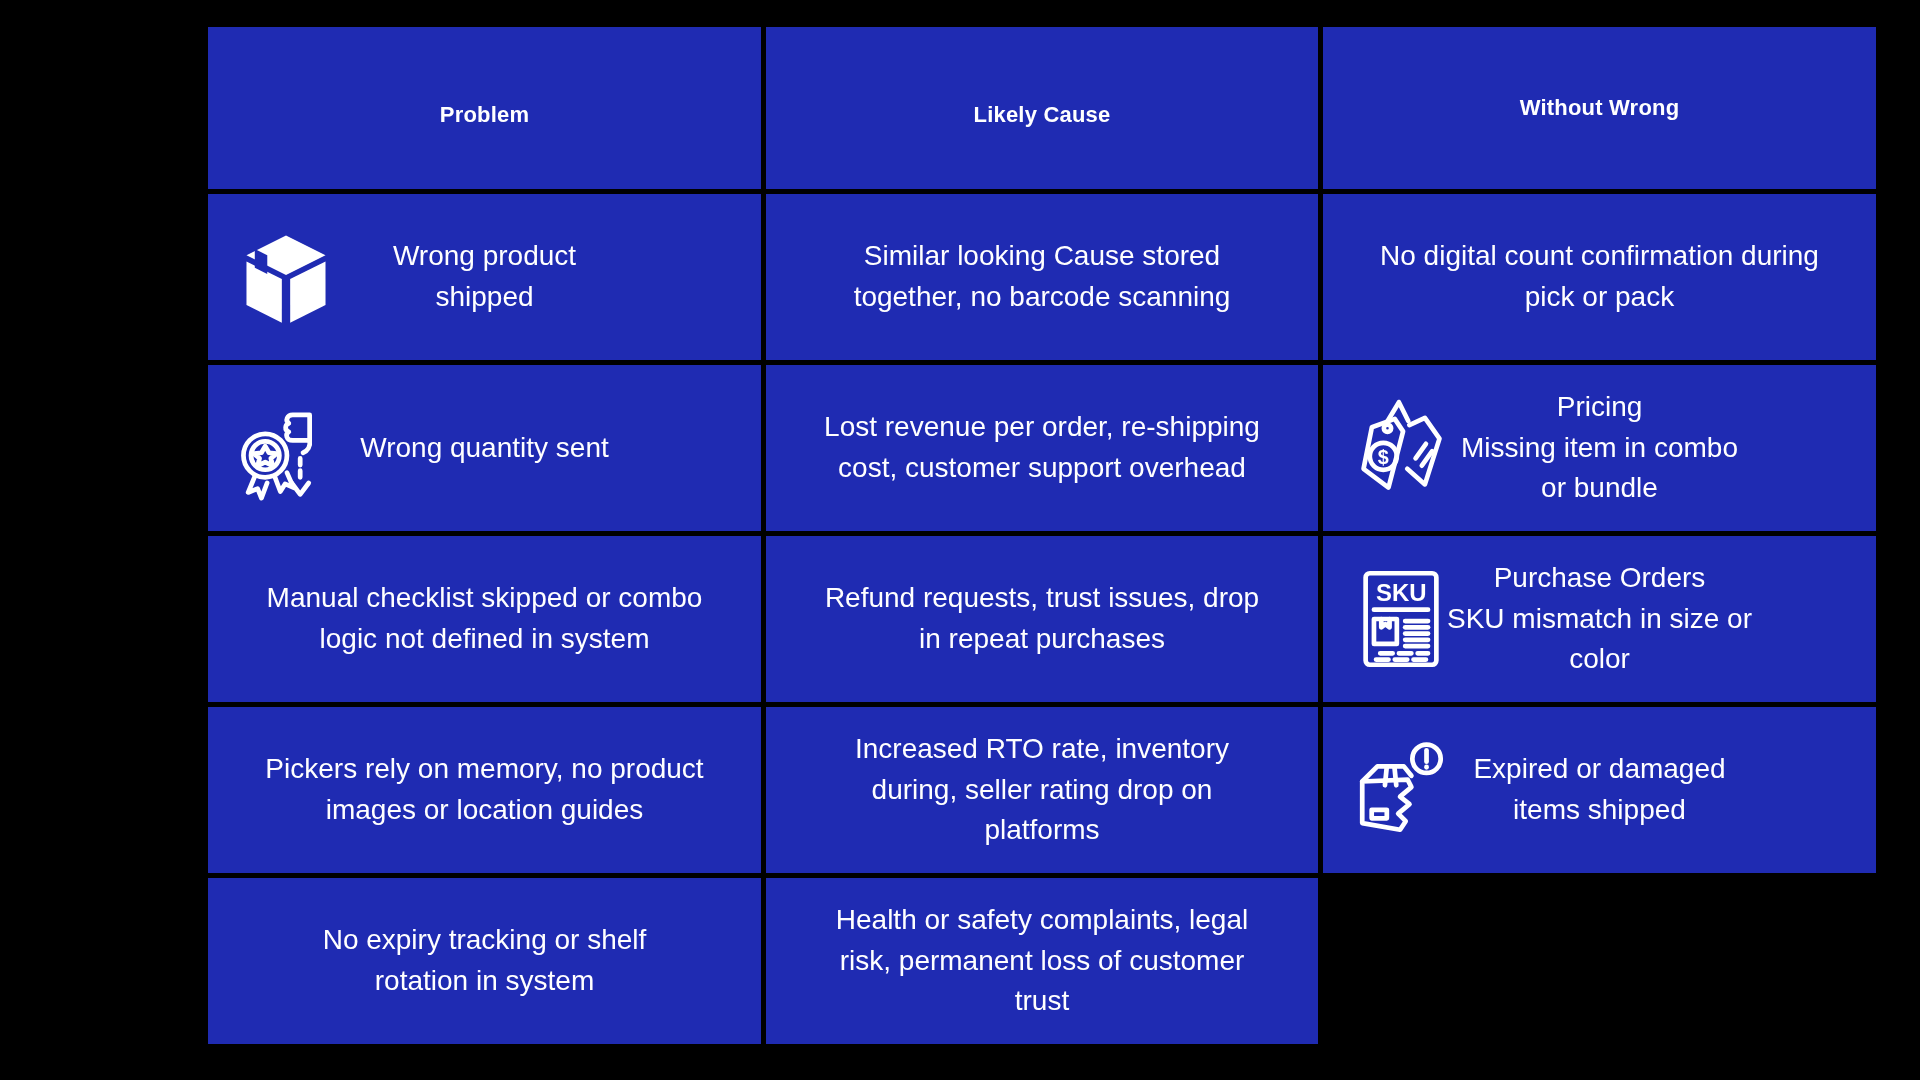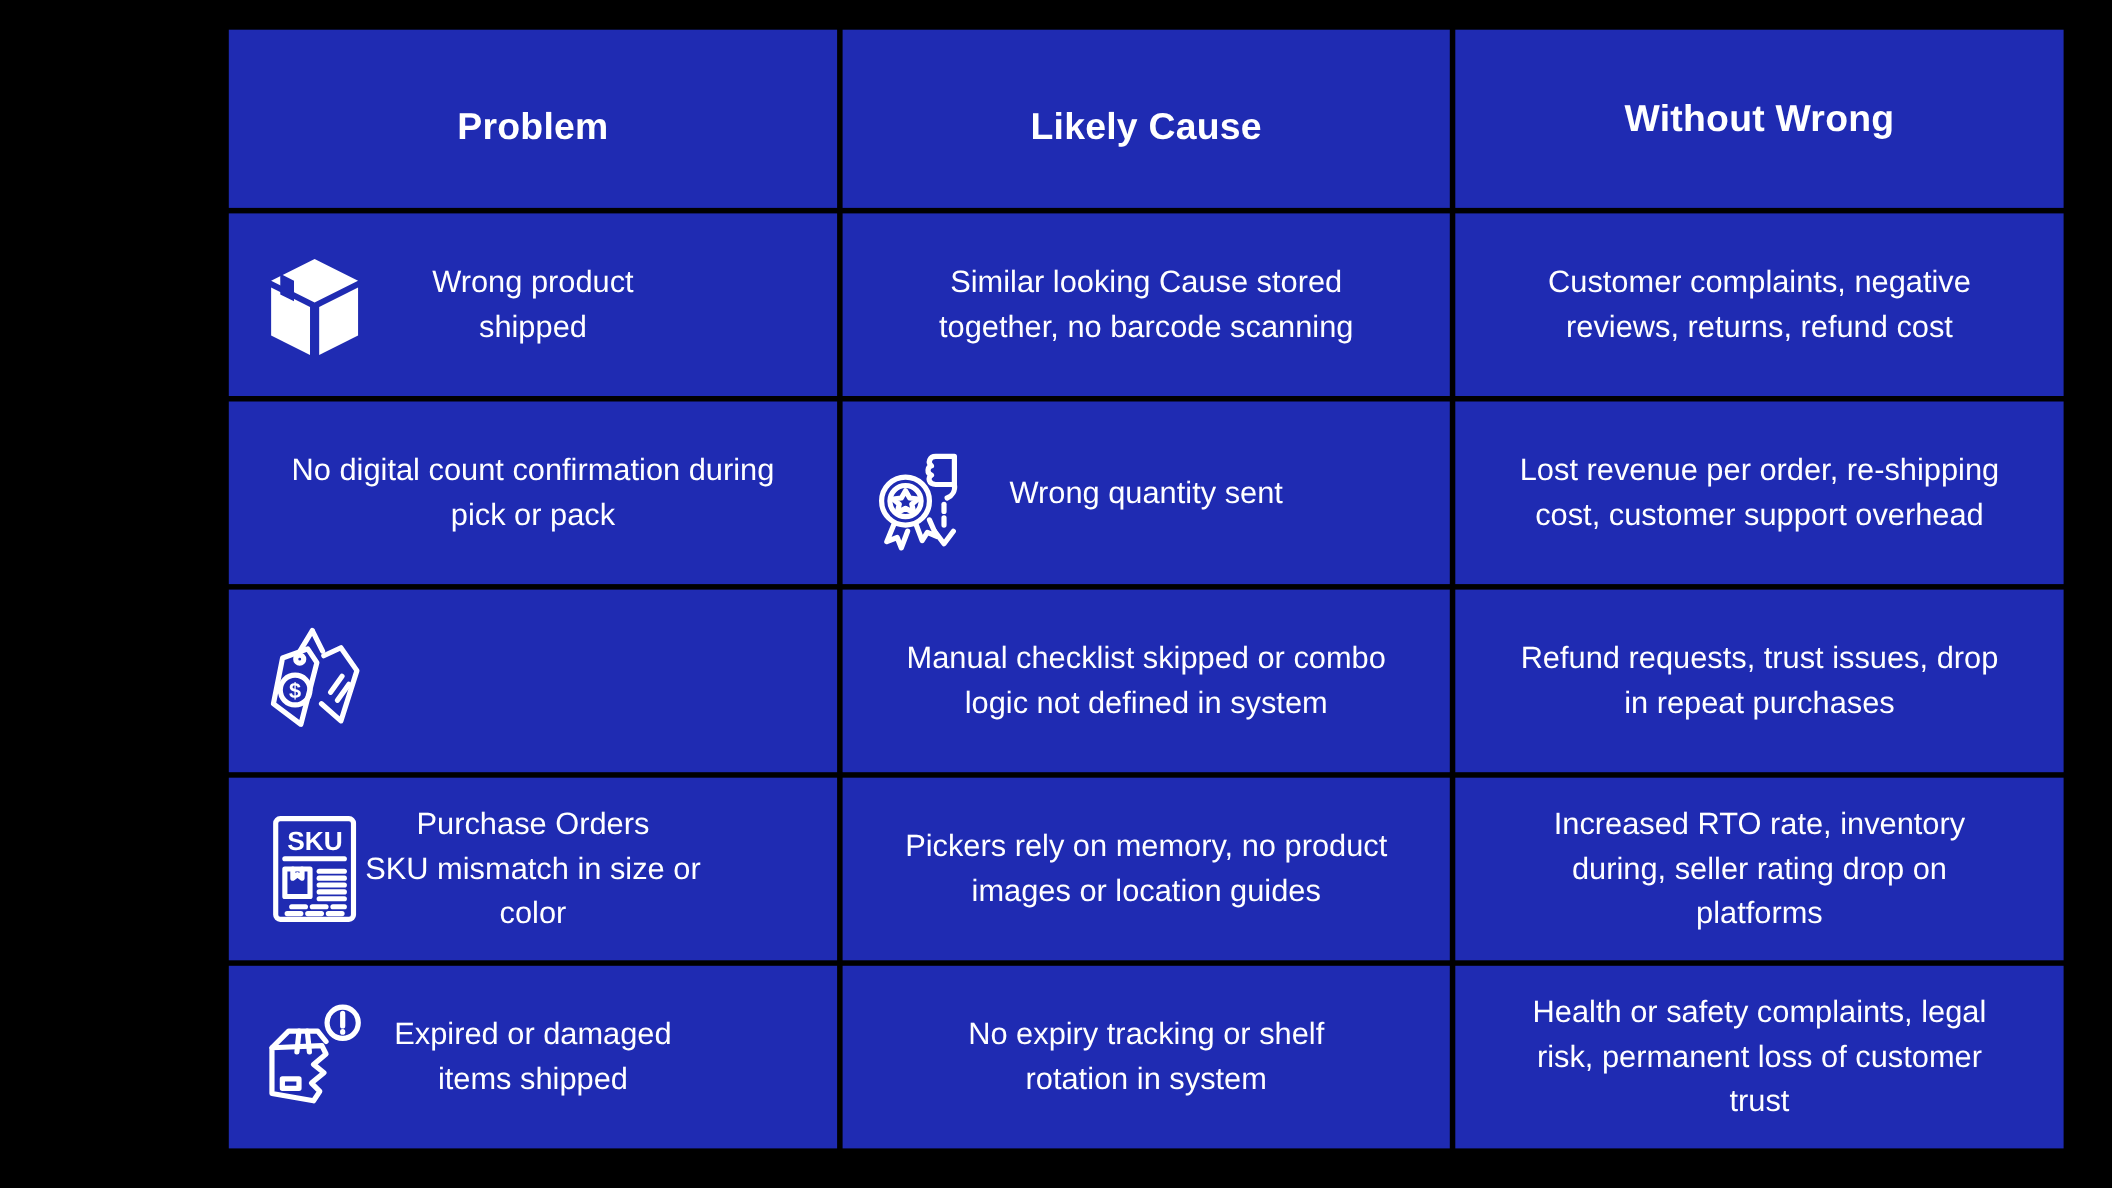--- a/index.html
+++ b/index.html
@@ -4,21 +4,21 @@
 <style>
   html,body{margin:0;padding:0;background:#000;}
   .page{position:relative;width:1920px;height:1080px;background:#000;overflow:hidden;
         font-family:"Liberation Sans",sans-serif;color:#fff;}
   .table{position:absolute;left:203px;top:22px;width:1658px;
          display:grid;grid-template-columns:553px 552px 553px;
          grid-template-rows:162px repeat(5,166px);
          gap:5px;padding:5px;background:#000;}
   .cell{background:#1f2bb2;display:flex;align-items:center;justify-content:center;
         position:relative;text-align:center;}
-  .hdr{font-size:34px;font-weight:bold;letter-spacing:.2px;}
+  .hdr{font-size:22px;font-weight:bold;letter-spacing:.2px;}
   .hdr-low{transform:translateY(7px);}
   .txt{font-size:28px;line-height:1.45;white-space:pre-line;}
   .icon{position:absolute;left:26px;top:50%;transform:translateY(-50%);
         width:104px;height:112px;display:flex;align-items:center;justify-content:center;}
   .icon svg{width:100%;height:100%;}
   
   .w220{max-width:220px}.w300{max-width:300px}.w290{max-width:290px}.w310{max-width:310px}.w280{max-width:280px}
   .w400{max-width:400px}.w440{max-width:440px}.w455{max-width:455px}.w465{max-width:465px}
   .w420{max-width:420px}.w450{max-width:450px}.w460{max-width:460px}.w470{max-width:470px}
 </style>
@@ -45,23 +45,20 @@
           <polygon points="12,35 46,52 46,94 12,77" fill="#fff"></polygon>
           <polygon points="54,52 88,35 88,77 54,94" fill="#fff"></polygon>
           <polygon points="20,23 32,29 32,47 20,41" fill="#1f2bb2"></polygon>
         </svg>
       </span>
       <div class="txt w220">Wrong product shipped</div>
     </div>
     <div class="cell">
       <div class="txt w440">Similar looking Cause stored together, no barcode scanning</div>
     </div>
-    <div class="cell">
-      <div class="txt w460">Customer complaints, negative reviews, returns, refund cost</div>
-    </div>
 
     <div class="cell">
       <div class="txt w440">No digital count confirmation during pick or pack</div>
     </div>
     <div class="cell">
       <span class="icon">
         <svg viewBox="0 0 110 110" fill="none" stroke="#fff" stroke-width="5" stroke-linecap="round" stroke-linejoin="round">
           <circle cx="33" cy="63" r="23"></circle>
           <circle cx="33" cy="63" r="15"></circle>
           <polygon points="33,53 37,60 45,61 39,66 41,74 33,70 25,74 27,66 21,61 29,60"></polygon>
@@ -84,20 +81,22 @@
         <svg viewBox="0 0 100 100" fill="none" stroke="#fff" stroke-width="4.5" stroke-linecap="round" stroke-linejoin="round">
           <path d="M48,6 L36,26 M48,6 L57,24"></path>
           <path d="M58,28 L73,21 L87,41 L73,85 L56,70"></path>
           <path d="M64,60 L74,46 M70,67 L80,53"></path>
           <polygon points="22,30 44,22 52,34 38,88 14,70"></polygon>
           <circle cx="37" cy="31" r="3.5"></circle>
           <circle cx="33" cy="58" r="13"></circle>
           <text x="33" y="65" font-size="19" font-weight="bold" fill="#fff" stroke="none" text-anchor="middle" font-family="'Liberation Sans',sans-serif">$</text>
         </svg>
       </span>
+      <div class="txt w290">Pricing
+Missing item in combo or bundle</div>
     </div>
     <div class="cell">
       <div class="txt w465">Manual checklist skipped or combo logic not defined in system</div>
     </div>
     <div class="cell">
       <div class="txt w460">Refund requests, trust issues, drop in repeat purchases</div>
     </div>
 
     <div class="cell">
       <span class="icon">

